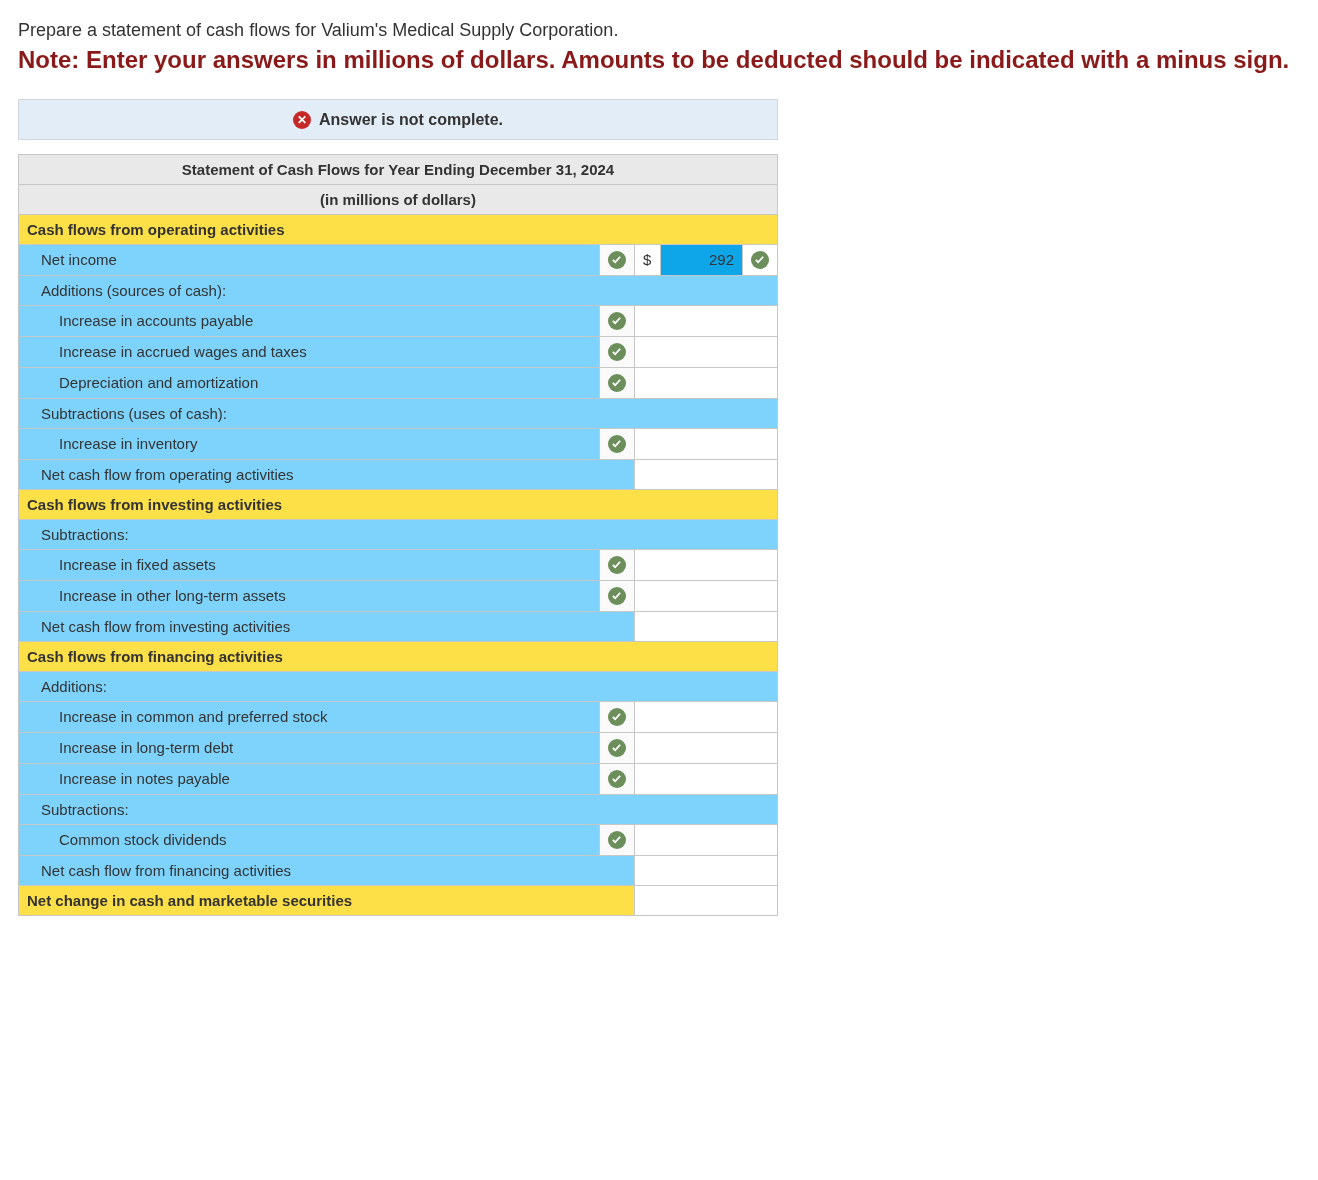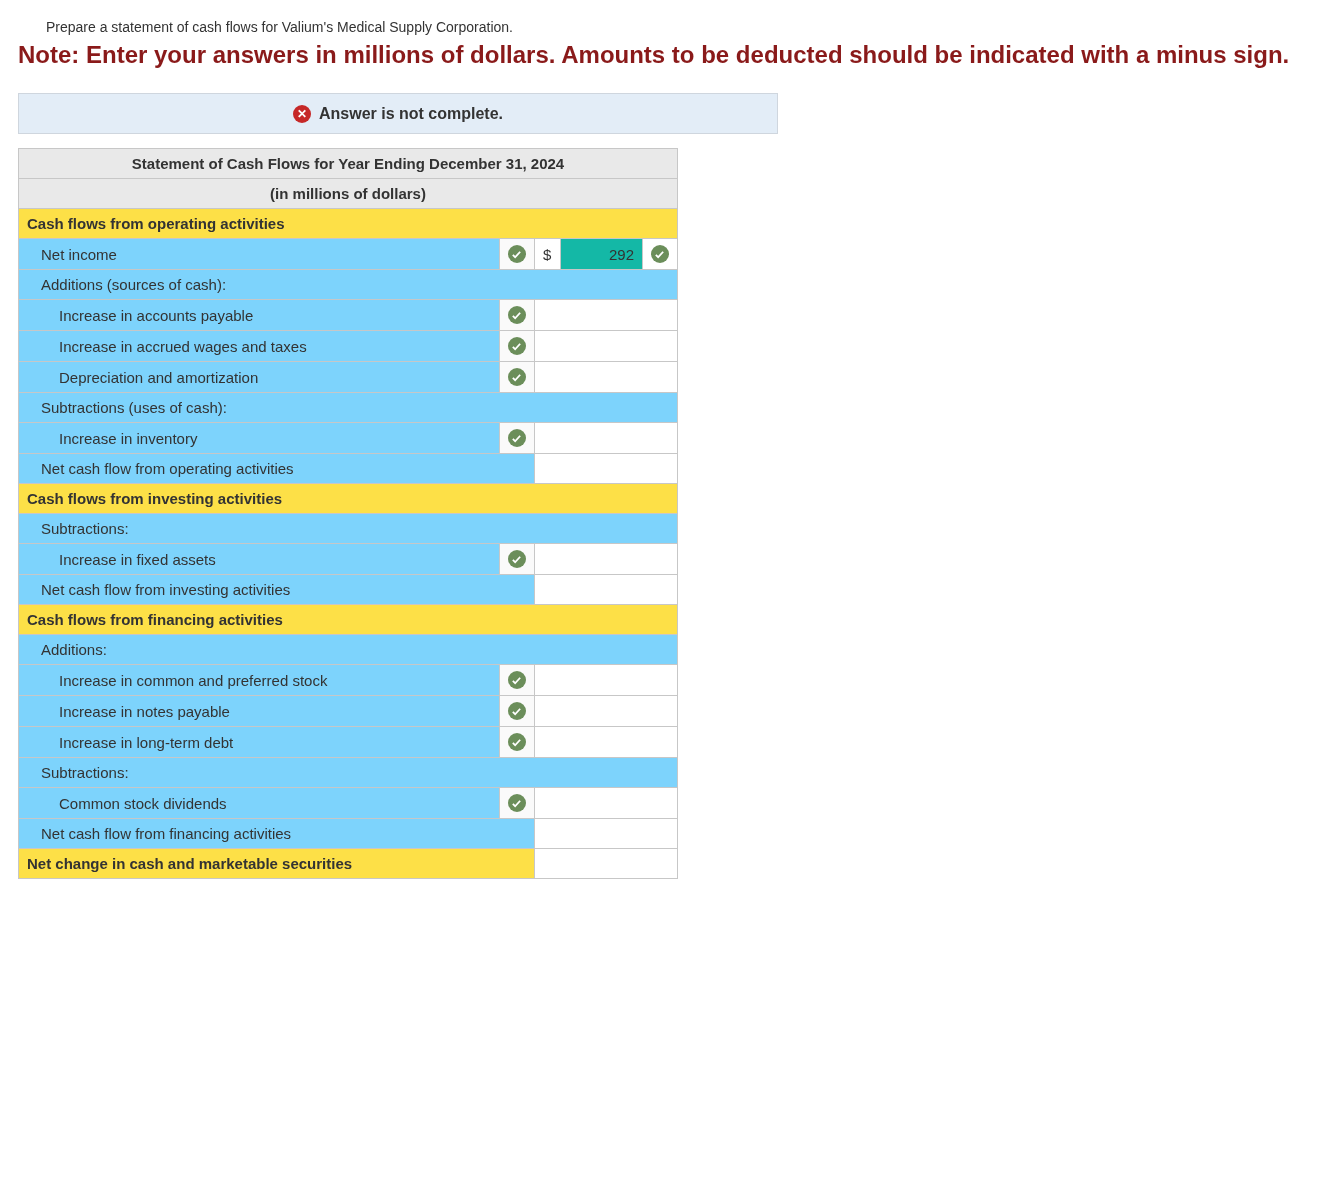--- a/index.html
+++ b/index.html
@@ -5,21 +5,21 @@
   * { box-sizing: border-box; }
   body {
     font-family: -apple-system, BlinkMacSystemFont, "Segoe UI", Helvetica, Arial, sans-serif;
     margin: 0;
     padding: 18px;
     color: #333;
     background: #fff;
     font-size: 16px;
   }
   .instructions { margin-bottom: 22px; line-height: 1.4; }
-  .instructions .line1 { color: #333; font-size: 14px; margin-left: 28px; }
+  .instructions .line1 { color: #333; font-size: 18px; }
   .instructions .note { color: #8a1a1a; font-weight: 700; font-size: 24px; }
   .banner {
     width: 760px;
     background: #e3edf7;
     border: 1px solid #cfd6de;
     padding: 10px 12px;
     text-align: center;
     font-weight: 700;
     color: #333;
     margin-bottom: 14px;
@@ -28,41 +28,41 @@
   .icon-circle {
     width: 18px; height: 18px; border-radius: 50%;
     display: inline-flex; align-items: center; justify-content: center;
     flex-shrink: 0;
   }
   .icon-red { background: #c62828; color: #fff; font-size: 12px; font-weight: 700; }
   .icon-green { background: #6b8e5a; color: #fff; }
   .icon-green svg { width: 11px; height: 11px; }
   table.statement {
     border-collapse: collapse;
-    width: 660px;
+    width: 760px;
   }
   table.statement td, table.statement th {
     border: 1px solid #c7c7c7;
     padding: 6px 8px;
     font-size: 15px;
     vertical-align: middle;
   }
   .hdr {
     background: #e9e9e9;
     text-align: center;
     font-weight: 700;
     color: #333;
   }
   .section { font-weight: 700; background: #fde047; }
   .lbl { background: #7dd3fc; }
   .indent1 { padding-left: 22px !important; }
   .indent2 { padding-left: 40px !important; }
   .chkcell { width: 34px; text-align: center; background: #fafafa; }
   .curcell { width: 26px; text-align: left; background: #fff; font-weight: 400; }
-  .valcell { width: 82px; text-align: right; background: #14b8a6; font-weight: 400; }
+  .valcell { width: 82px; text-align: right; background: #0ea5e9; font-weight: 400; }
   .valchk { width: 32px; text-align: center; background: #fff; }
   .noborder-right { border-right: none !important; }
   .noborder-left { border-left: none !important; }
   .blank { background: #fff; }
   .empty-span { background: #fff; }
 </style>
 </head>
 <body>
 
 <div class="instructions">
@@ -167,20 +167,29 @@
 
   <tr>
     <td class="lbl indent2">Increase in fixed assets</td>
     <td class="chkcell"><span class="icon-circle icon-green">
             <svg viewBox="0 0 24 24" fill="none" stroke="#fff" stroke-width="4">
               <polyline points="4,13 9,18 20,6"></polyline>
             </svg>
           </span></td>
     <td class="empty-span" colspan="3"></td>
   </tr>
+  <tr>
+    <td class="lbl indent2">Increase in other long-term assets</td>
+    <td class="chkcell"><span class="icon-circle icon-green">
+            <svg viewBox="0 0 24 24" fill="none" stroke="#fff" stroke-width="4">
+              <polyline points="4,13 9,18 20,6"></polyline>
+            </svg>
+          </span></td>
+    <td class="empty-span" colspan="3"></td>
+  </tr>
 
   <tr>
     <td class="lbl indent1" colspan="2">Net cash flow from investing activities</td>
     <td class="blank noborder-right"></td>
     <td class="blank noborder-left" colspan="2"></td>
   </tr>
 
   <tr>
         <td class="section" colspan="5">Cash flows from financing activities</td>
       </tr>
@@ -191,30 +200,30 @@
   <tr>
     <td class="lbl indent2">Increase in common and preferred stock</td>
     <td class="chkcell"><span class="icon-circle icon-green">
             <svg viewBox="0 0 24 24" fill="none" stroke="#fff" stroke-width="4">
               <polyline points="4,13 9,18 20,6"></polyline>
             </svg>
           </span></td>
     <td class="empty-span" colspan="3"></td>
   </tr>
   <tr>
+    <td class="lbl indent2">Increase in long-term debt</td>
+    <td class="chkcell"><span class="icon-circle icon-green">
+            <svg viewBox="0 0 24 24" fill="none" stroke="#fff" stroke-width="4">
+              <polyline points="4,13 9,18 20,6"></polyline>
+            </svg>
+          </span></td>
+    <td class="empty-span" colspan="3"></td>
+  </tr>
+  <tr>
     <td class="lbl indent2">Increase in notes payable</td>
-    <td class="chkcell"><span class="icon-circle icon-green">
-            <svg viewBox="0 0 24 24" fill="none" stroke="#fff" stroke-width="4">
-              <polyline points="4,13 9,18 20,6"></polyline>
-            </svg>
-          </span></td>
-    <td class="empty-span" colspan="3"></td>
-  </tr>
-  <tr>
-    <td class="lbl indent2">Increase in long-term debt</td>
     <td class="chkcell"><span class="icon-circle icon-green">
             <svg viewBox="0 0 24 24" fill="none" stroke="#fff" stroke-width="4">
               <polyline points="4,13 9,18 20,6"></polyline>
             </svg>
           </span></td>
     <td class="empty-span" colspan="3"></td>
   </tr>
 
   <tr>
         <td class="lbl indent1" colspan="5">Subtractions:</td>

